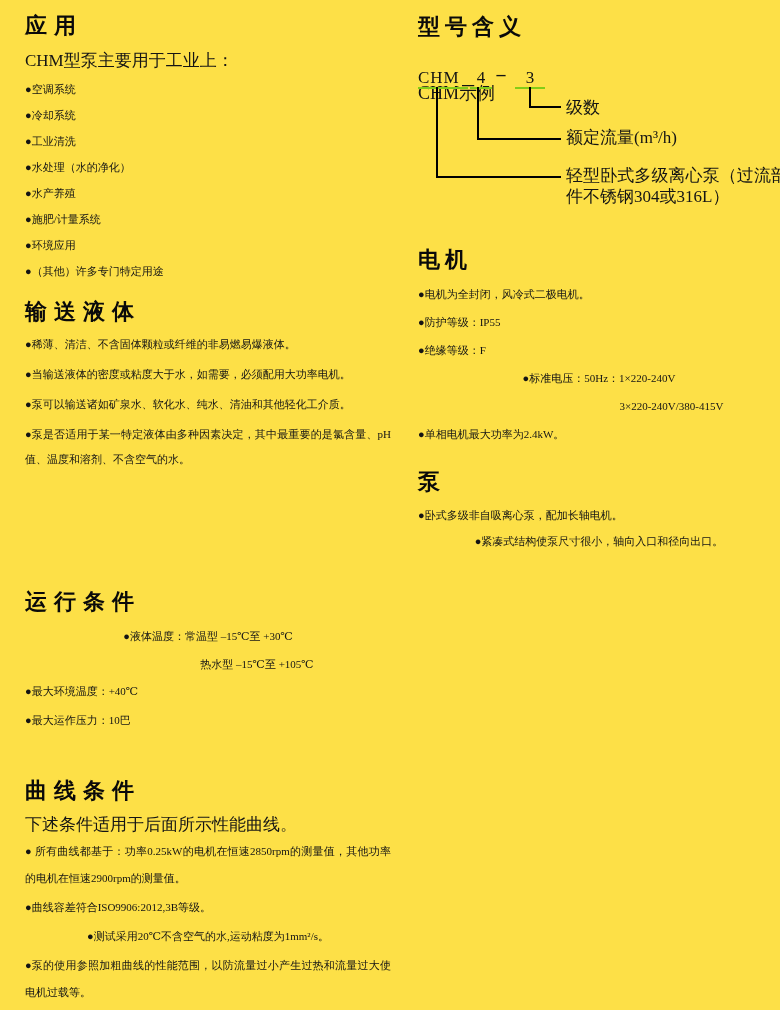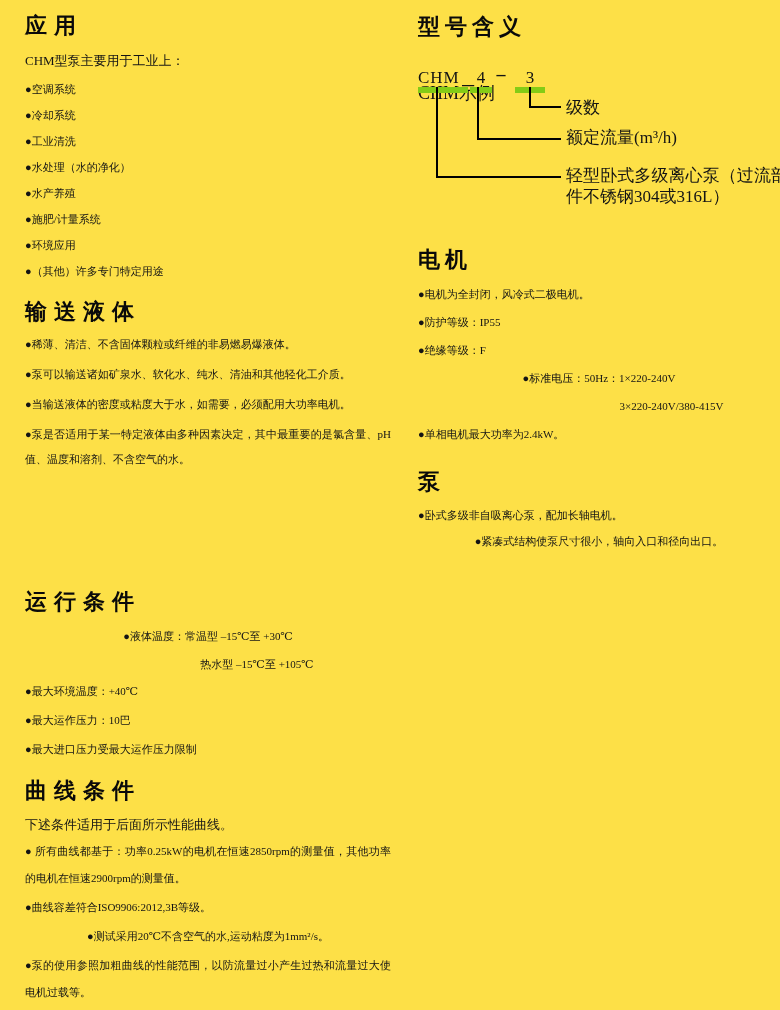--- a/index.html
+++ b/index.html
@@ -5,39 +5,39 @@
   html,body{margin:0;padding:0;background:#e8e8e8;}
   .page{position:relative;width:780px;height:1010px;background:#fde047;color:#141414;
         font-family:"Liberation Serif","DejaVu Serif",serif;overflow:hidden;}
   .col{position:absolute;top:0;height:1010px;}
   .col-left{left:25px;width:366px;}
   .col-right{left:418px;width:362px;}
   .sec{position:absolute;left:0;width:100%;}
   h2.hd{margin:0;font-family:"Liberation Sans","DejaVu Sans",sans-serif;
         font-weight:bold;font-size:22px;line-height:24px;letter-spacing:7px;color:#0a0a0a;}
   .hd.tight{letter-spacing:5px;}
-  .intro{font-size:13px;line-height:26px;margin-top:10px;}
+  .intro{font-size:17px;line-height:26px;margin-top:10px;}
   .blist{margin-top:8px;}
   .bi{font-size:11px;line-height:26px;text-align:justify;}
   .bi25{line-height:25px;margin-bottom:5px;}
   .bi27{line-height:27px;margin-bottom:2px;}
   .bi28{line-height:28px;}
   .bi26{line-height:26px;}
   .indent2{padding-left:98px;}
   .vindent2{padding-left:145px;}
   .nowrap{white-space:nowrap;text-align:center;}
   
   .s-app{top:14px;} .s-liq{top:300px;} .s-ops{top:590px;} .s-cur{top:779px;}
   
   .s-model{top:15px;height:240px;} .s-motor{top:248px;} .s-pump{top:470px;}
   
   .diagram{position:absolute;left:0;top:0;width:362px;height:240px;}
   .dg-example{position:absolute;left:0;top:33px;font-size:18px;line-height:18px;margin-top:36px;}
   .code{position:absolute;top:54px;font-size:17px;line-height:17px;
-        border-bottom:6px solid #84cc16;padding-bottom:1px;text-align:center;}
+        border-bottom:2px solid #84cc16;padding-bottom:1px;text-align:center;}
   .code-series{left:0;width:50px;text-align:left;letter-spacing:1px;}
   .code-flow{left:52px;width:22px;}
   .code-stages{left:97px;width:30px;}
   .code-dash{position:absolute;left:74px;top:50px;width:18px;text-align:center;
              font-weight:bold;font-size:18px;line-height:18px;}
   .ln{position:absolute;background:#000;}
   .vln{width:2px;} .hln{height:2px;}
   .v-series{left:18px;top:72px;height:91px;}
   .v-flow{left:59px;top:72px;height:53px;}
   .v-stages{left:111px;top:72px;height:21px;}
@@ -66,34 +66,33 @@
         <div class="bi">●施肥/计量系统</div>
         <div class="bi">●环境应用</div>
         <div class="bi">●（其他）许多专门特定用途</div>
       </div>
     </div>
 
     <div class="sec s-liq">
       <h2 class="hd">输送液体</h2>
       <div class="blist">
         <div class="bi bi25">●稀薄、清洁、不含固体颗粒或纤维的非易燃易爆液体。</div>
+        <div class="bi bi25">●当输送液体的密度或粘度大于水，如需要，必须配用大功率电机。</div>
         <div class="bi bi25">●泵可以输送诸如矿泉水、软化水、纯水、清油和其他轻化工介质。</div>
-        <div class="bi bi25">●当输送液体的密度或粘度大于水，如需要，必须配用大功率电机。</div>
         <div class="bi bi25">●泵是否适用于某一特定液体由多种因素决定，其中最重要的是氯含量、pH值、温度和溶剂、不含空气的水。</div>
       </div>
     </div>
 
     <div class="sec s-ops">
       <h2 class="hd">运行条件</h2>
       <div class="blist">
         <div class="bi bi28 nowrap">●液体温度：常温型 –15℃至 +30℃</div>
         <div class="bi bi28 nowrap indent2">热水型 –15℃至 +105℃</div>
         <div class="bi bi27">●最大环境温度：+40℃</div>
         <div class="bi bi27">●最大运作压力：10巴</div>
-        <div class="bi bi27">●最大进口压力受最大运作压力限制</div>
       </div>
     </div>
 
     <div class="sec s-cur">
       <h2 class="hd">曲线条件</h2>
       <div class="intro" style="line-height:27px;margin-top:8px;">下述条件适用于后面所示性能曲线。</div>
       <div>
         <div class="bi bi27">● 所有曲线都基于：功率0.25kW的电机在恒速2850rpm的测量值，其他功率的电机在恒速2900rpm的测量值。</div>
         <div class="bi bi27">●曲线容差符合ISO9906:2012,3B等级。</div>
         <div class="bi bi27 nowrap">●测试采用20℃不含空气的水,运动粘度为1mm²/s。</div>

